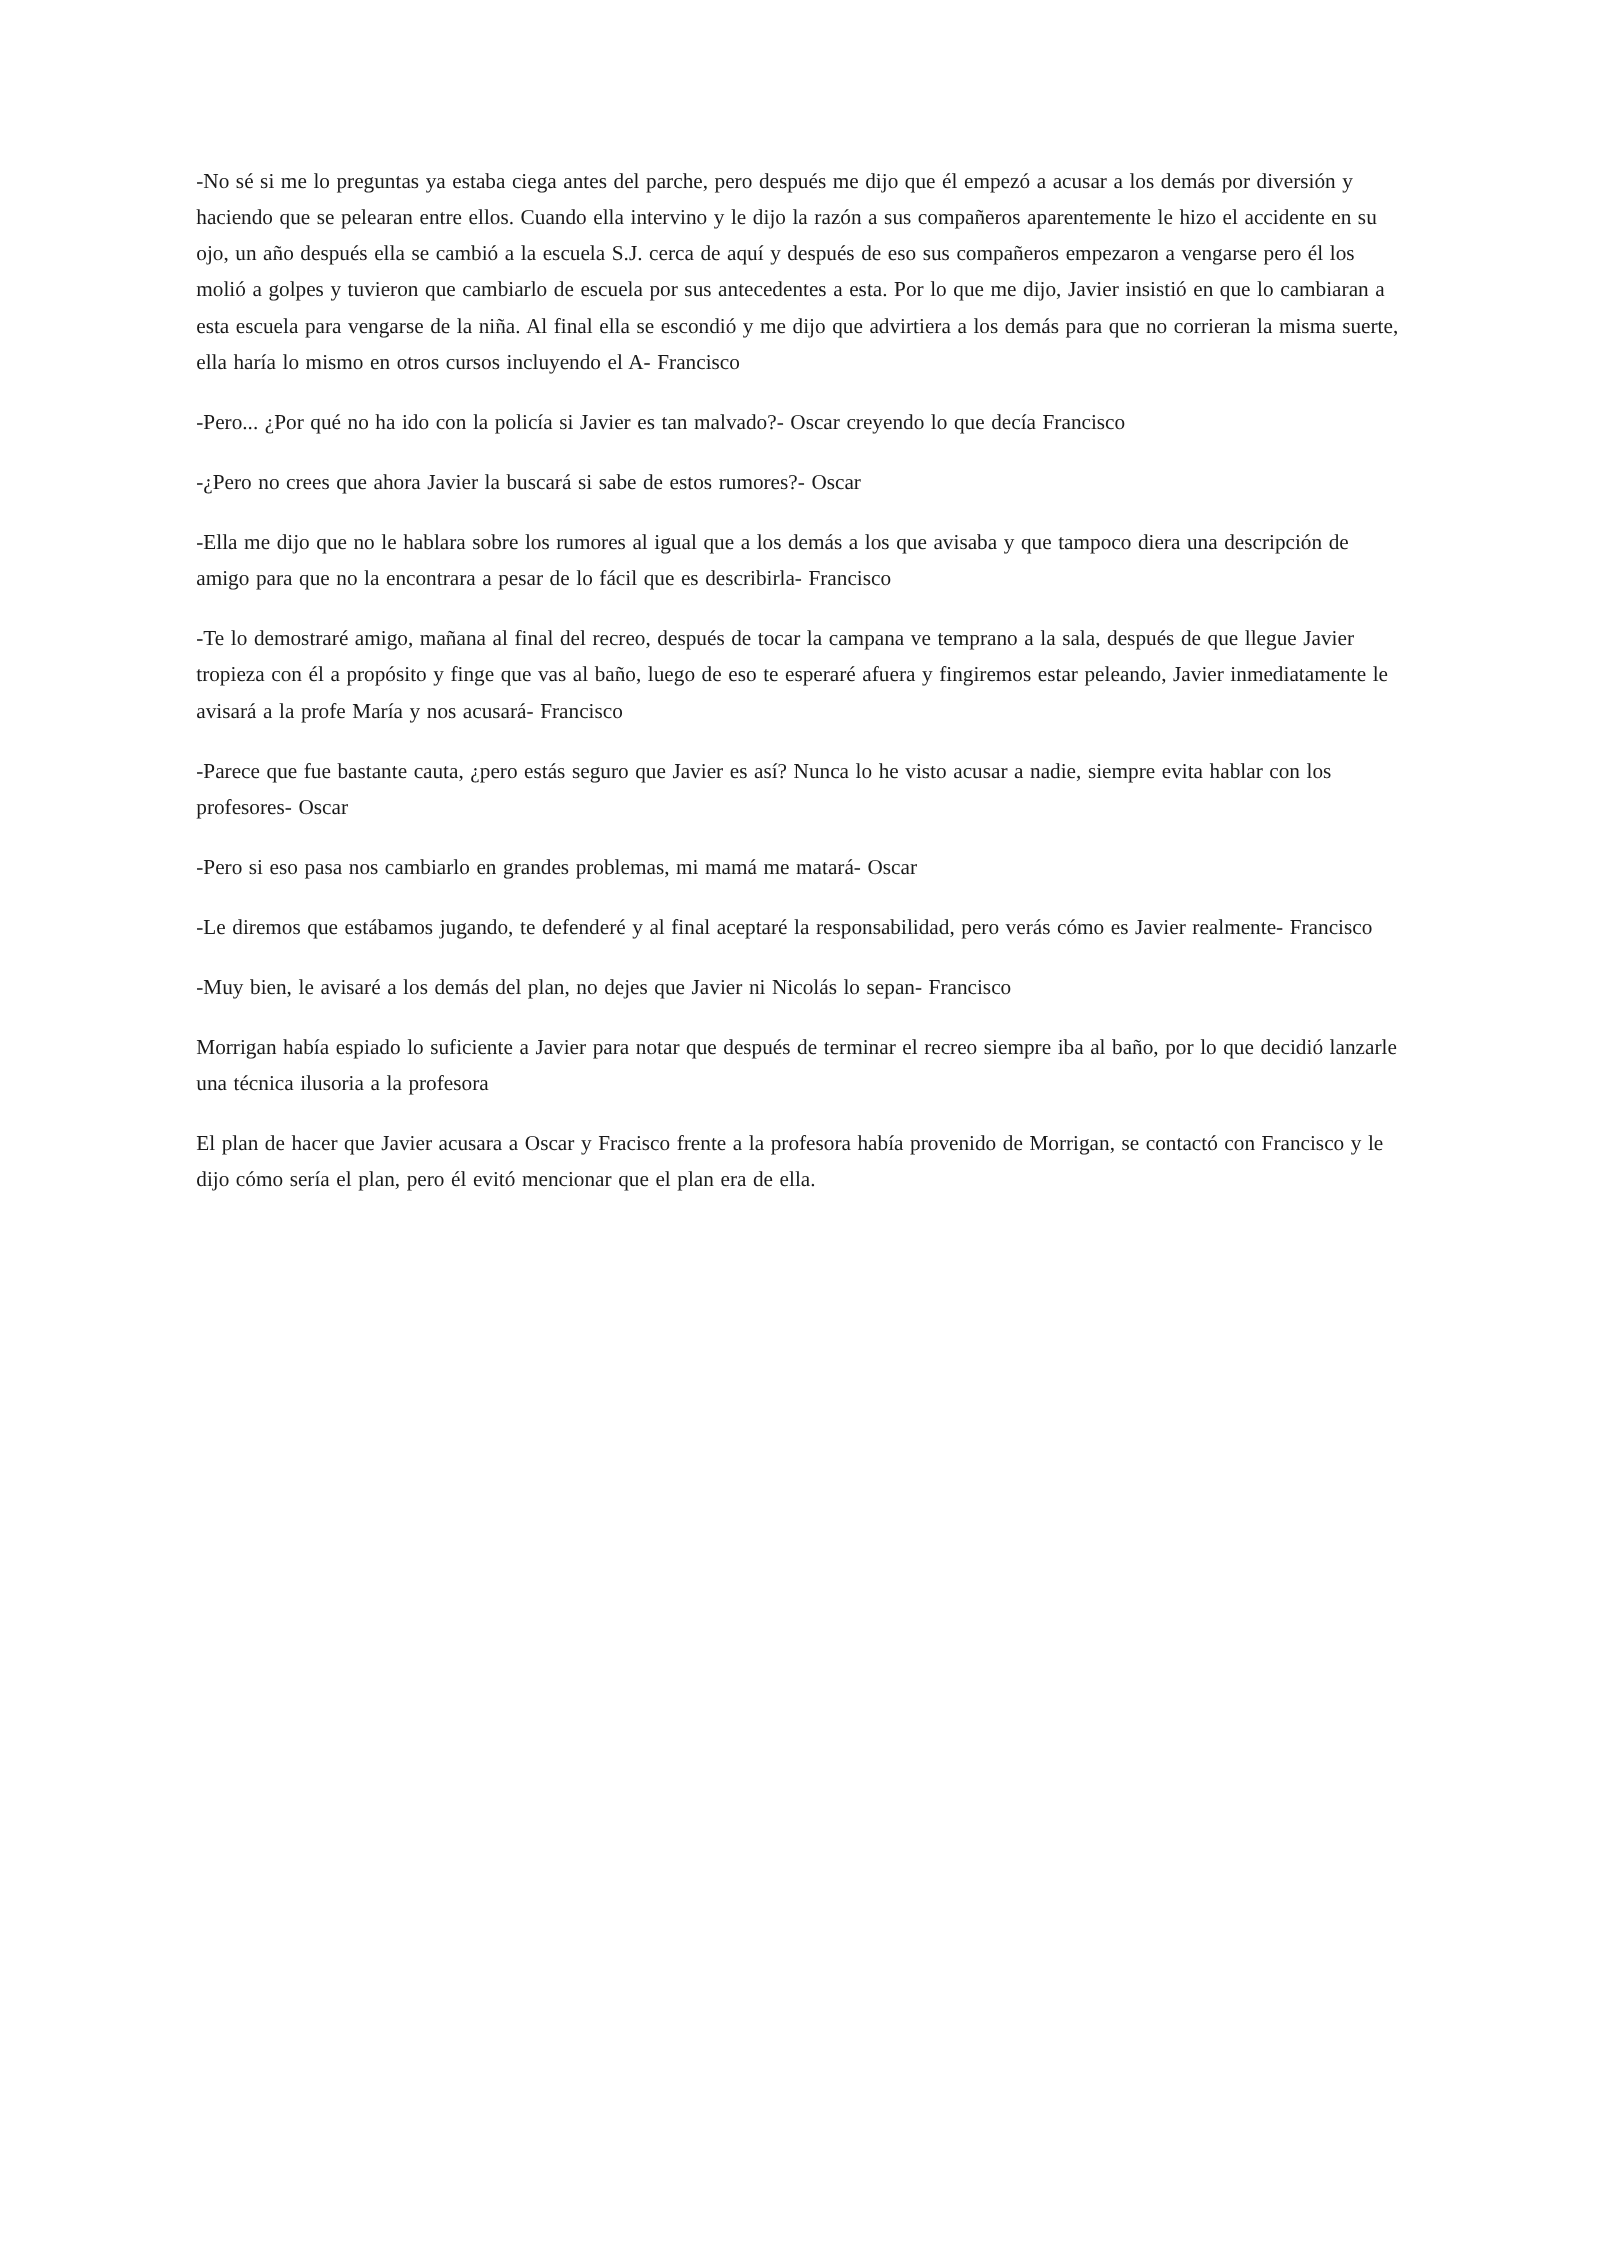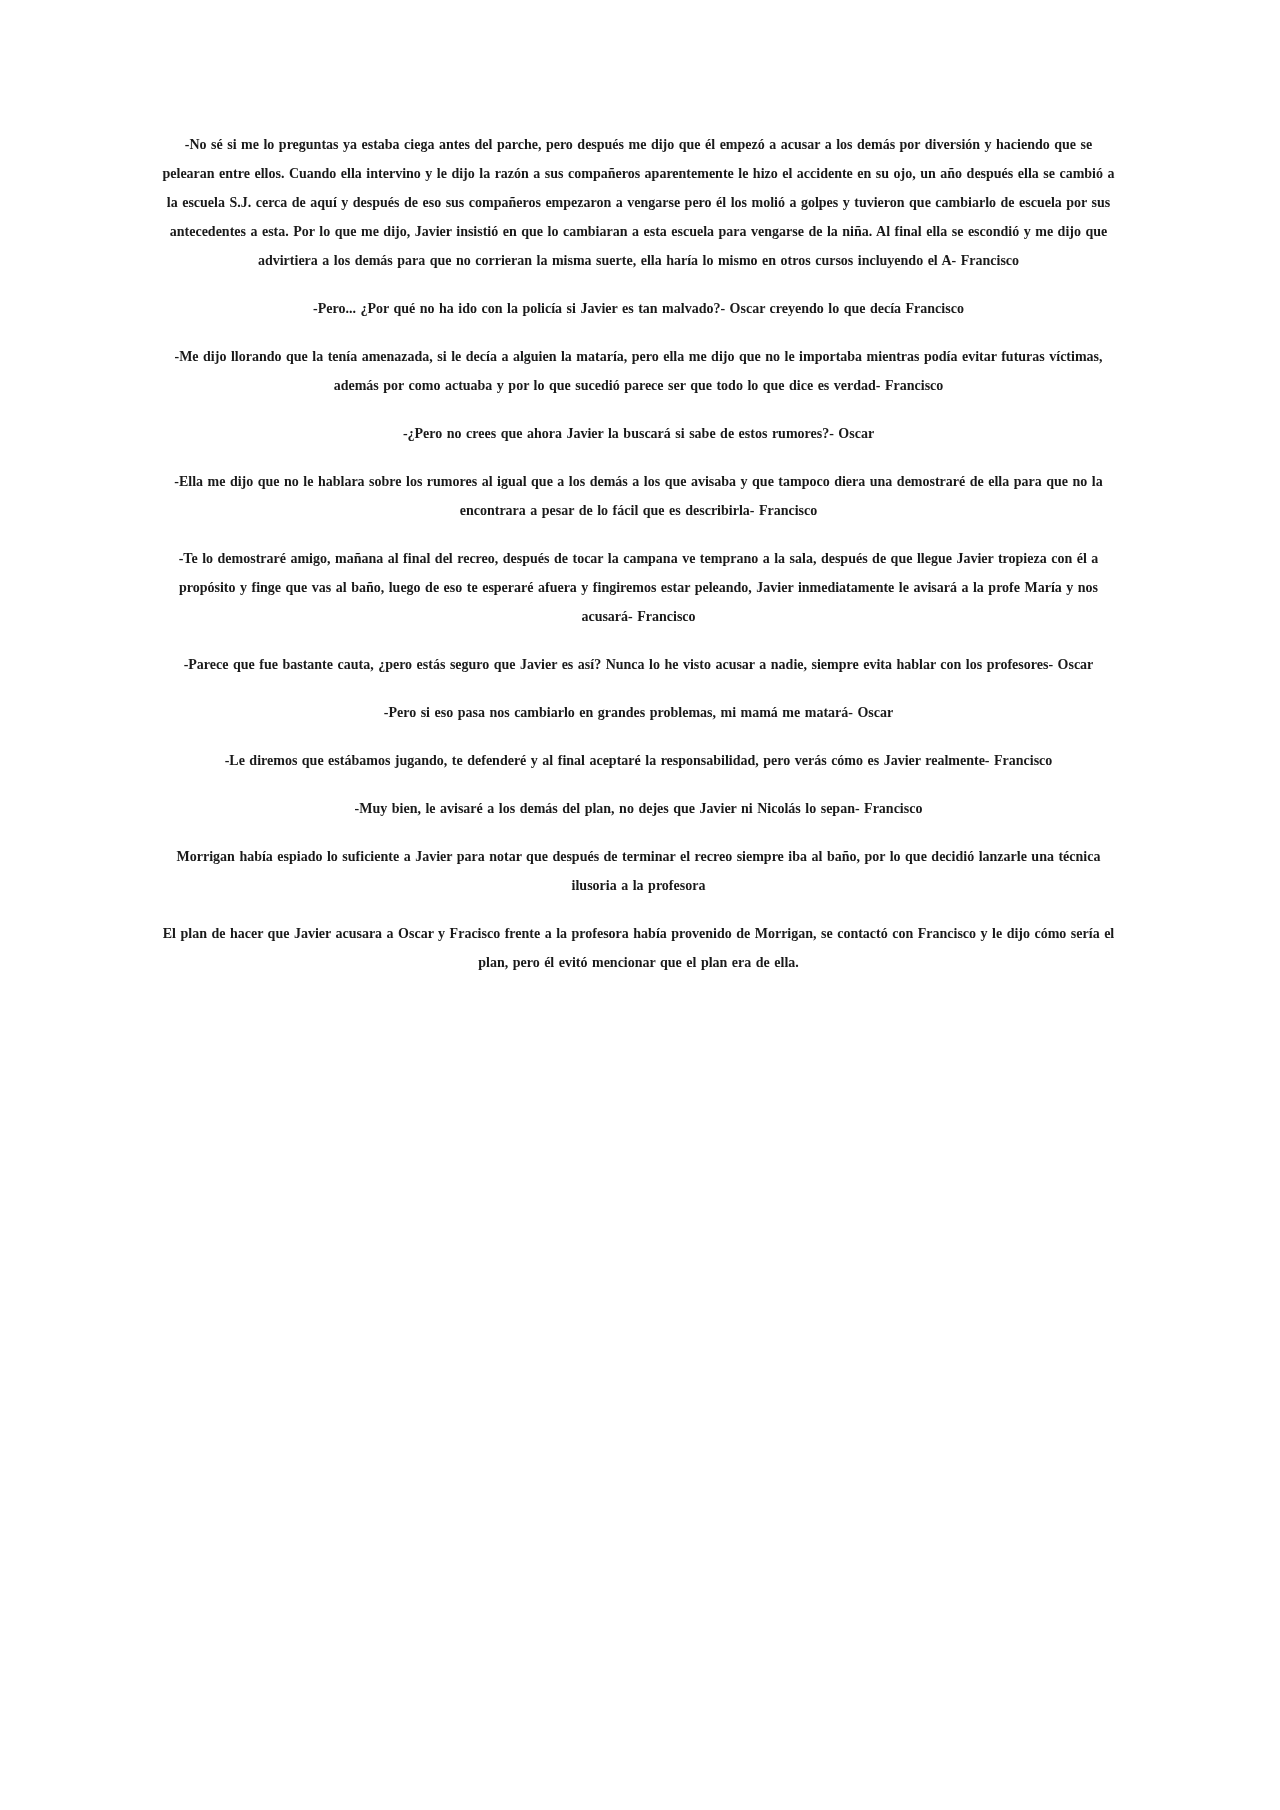--- a/index.html
+++ b/index.html
@@ -16,37 +16,35 @@
   }
   .page {
     box-sizing: border-box;
     width: 1280px;
     height: 1810px;
     padding: 130px 160px 60px 157px;
     background: #ffffff;
   }
   .para {
     margin: 0 0 19px 0;
-    font-size: 14px;
+    font-size: 17px;
     line-height: 29px;
-    text-align: center;
+    text-align: left;
     white-space: normal;
     word-spacing: 1px;
-    font-weight: bold;
   }
 </style>
 </head>
 <body>
 
 <div class="page">
   <p class="para">-No sé si me lo preguntas ya estaba ciega antes del parche, pero después me dijo que él empezó a acusar a los demás por diversión y haciendo que se pelearan entre ellos. Cuando ella intervino y le dijo la razón a sus compañeros aparentemente le hizo el accidente en su ojo, un año después ella se cambió a la escuela S.J. cerca de aquí y después de eso sus compañeros empezaron a vengarse pero él los molió a golpes y tuvieron que cambiarlo de escuela por sus antecedentes a esta. Por lo que me dijo, Javier insistió en que lo cambiaran a esta escuela para vengarse de la niña. Al final ella se escondió y me dijo que advirtiera a los demás para que no corrieran la misma suerte, ella haría lo mismo en otros cursos incluyendo el A- Francisco</p>
   <p class="para">-Pero... ¿Por qué no ha ido con la policía si Javier es tan malvado?- Oscar creyendo lo que decía Francisco</p>
-  <p class="para">-Me dijo llorando que la tenía amenazada, si le decía a alguien la mataría, pero ella me dijo que no le importaba mientras podía evitar futuras víctimas, además por como actuaba y por lo que sucedió parece ser que todo lo que dice es verdad- Francisco</p>
   <p class="para">-¿Pero no crees que ahora Javier la buscará si sabe de estos rumores?- Oscar</p>
-  <p class="para">-Ella me dijo que no le hablara sobre los rumores al igual que a los demás a los que avisaba y que tampoco diera una demostraré de ella para que no la encontrara a pesar de lo fácil que es describirla- Francisco</p>
+  <p class="para">-Ella me dijo que no le hablara sobre los rumores al igual que a los demás a los que avisaba y que tampoco diera una descripción de amigo para que no la encontrara a pesar de lo fácil que es describirla- Francisco</p>
   <p class="para">-Te lo demostraré amigo, mañana al final del recreo, después de tocar la campana ve temprano a la sala, después de que llegue Javier tropieza con él a propósito y finge que vas al baño, luego de eso te esperaré afuera y fingiremos estar peleando, Javier inmediatamente le avisará a la profe María y nos acusará- Francisco</p>
   <p class="para">-Parece que fue bastante cauta, ¿pero estás seguro que Javier es así? Nunca lo he visto acusar a nadie, siempre evita hablar con los profesores- Oscar</p>
   <p class="para">-Pero si eso pasa nos cambiarlo en grandes problemas, mi mamá me matará- Oscar</p>
   <p class="para">-Le diremos que estábamos jugando, te defenderé y al final aceptaré la responsabilidad, pero verás cómo es Javier realmente- Francisco</p>
   <p class="para">-Muy bien, le avisaré a los demás del plan, no dejes que Javier ni Nicolás lo sepan- Francisco</p>
   <p class="para">Morrigan había espiado lo suficiente a Javier para notar que después de terminar el recreo siempre iba al baño, por lo que decidió lanzarle una técnica ilusoria a la profesora</p>
   <p class="para">El plan de hacer que Javier acusara a Oscar y Fracisco frente a la profesora había provenido de Morrigan, se contactó con Francisco y le dijo cómo sería el plan, pero él evitó mencionar que el plan era de ella.</p>
 </div>
 
 </body></html>

